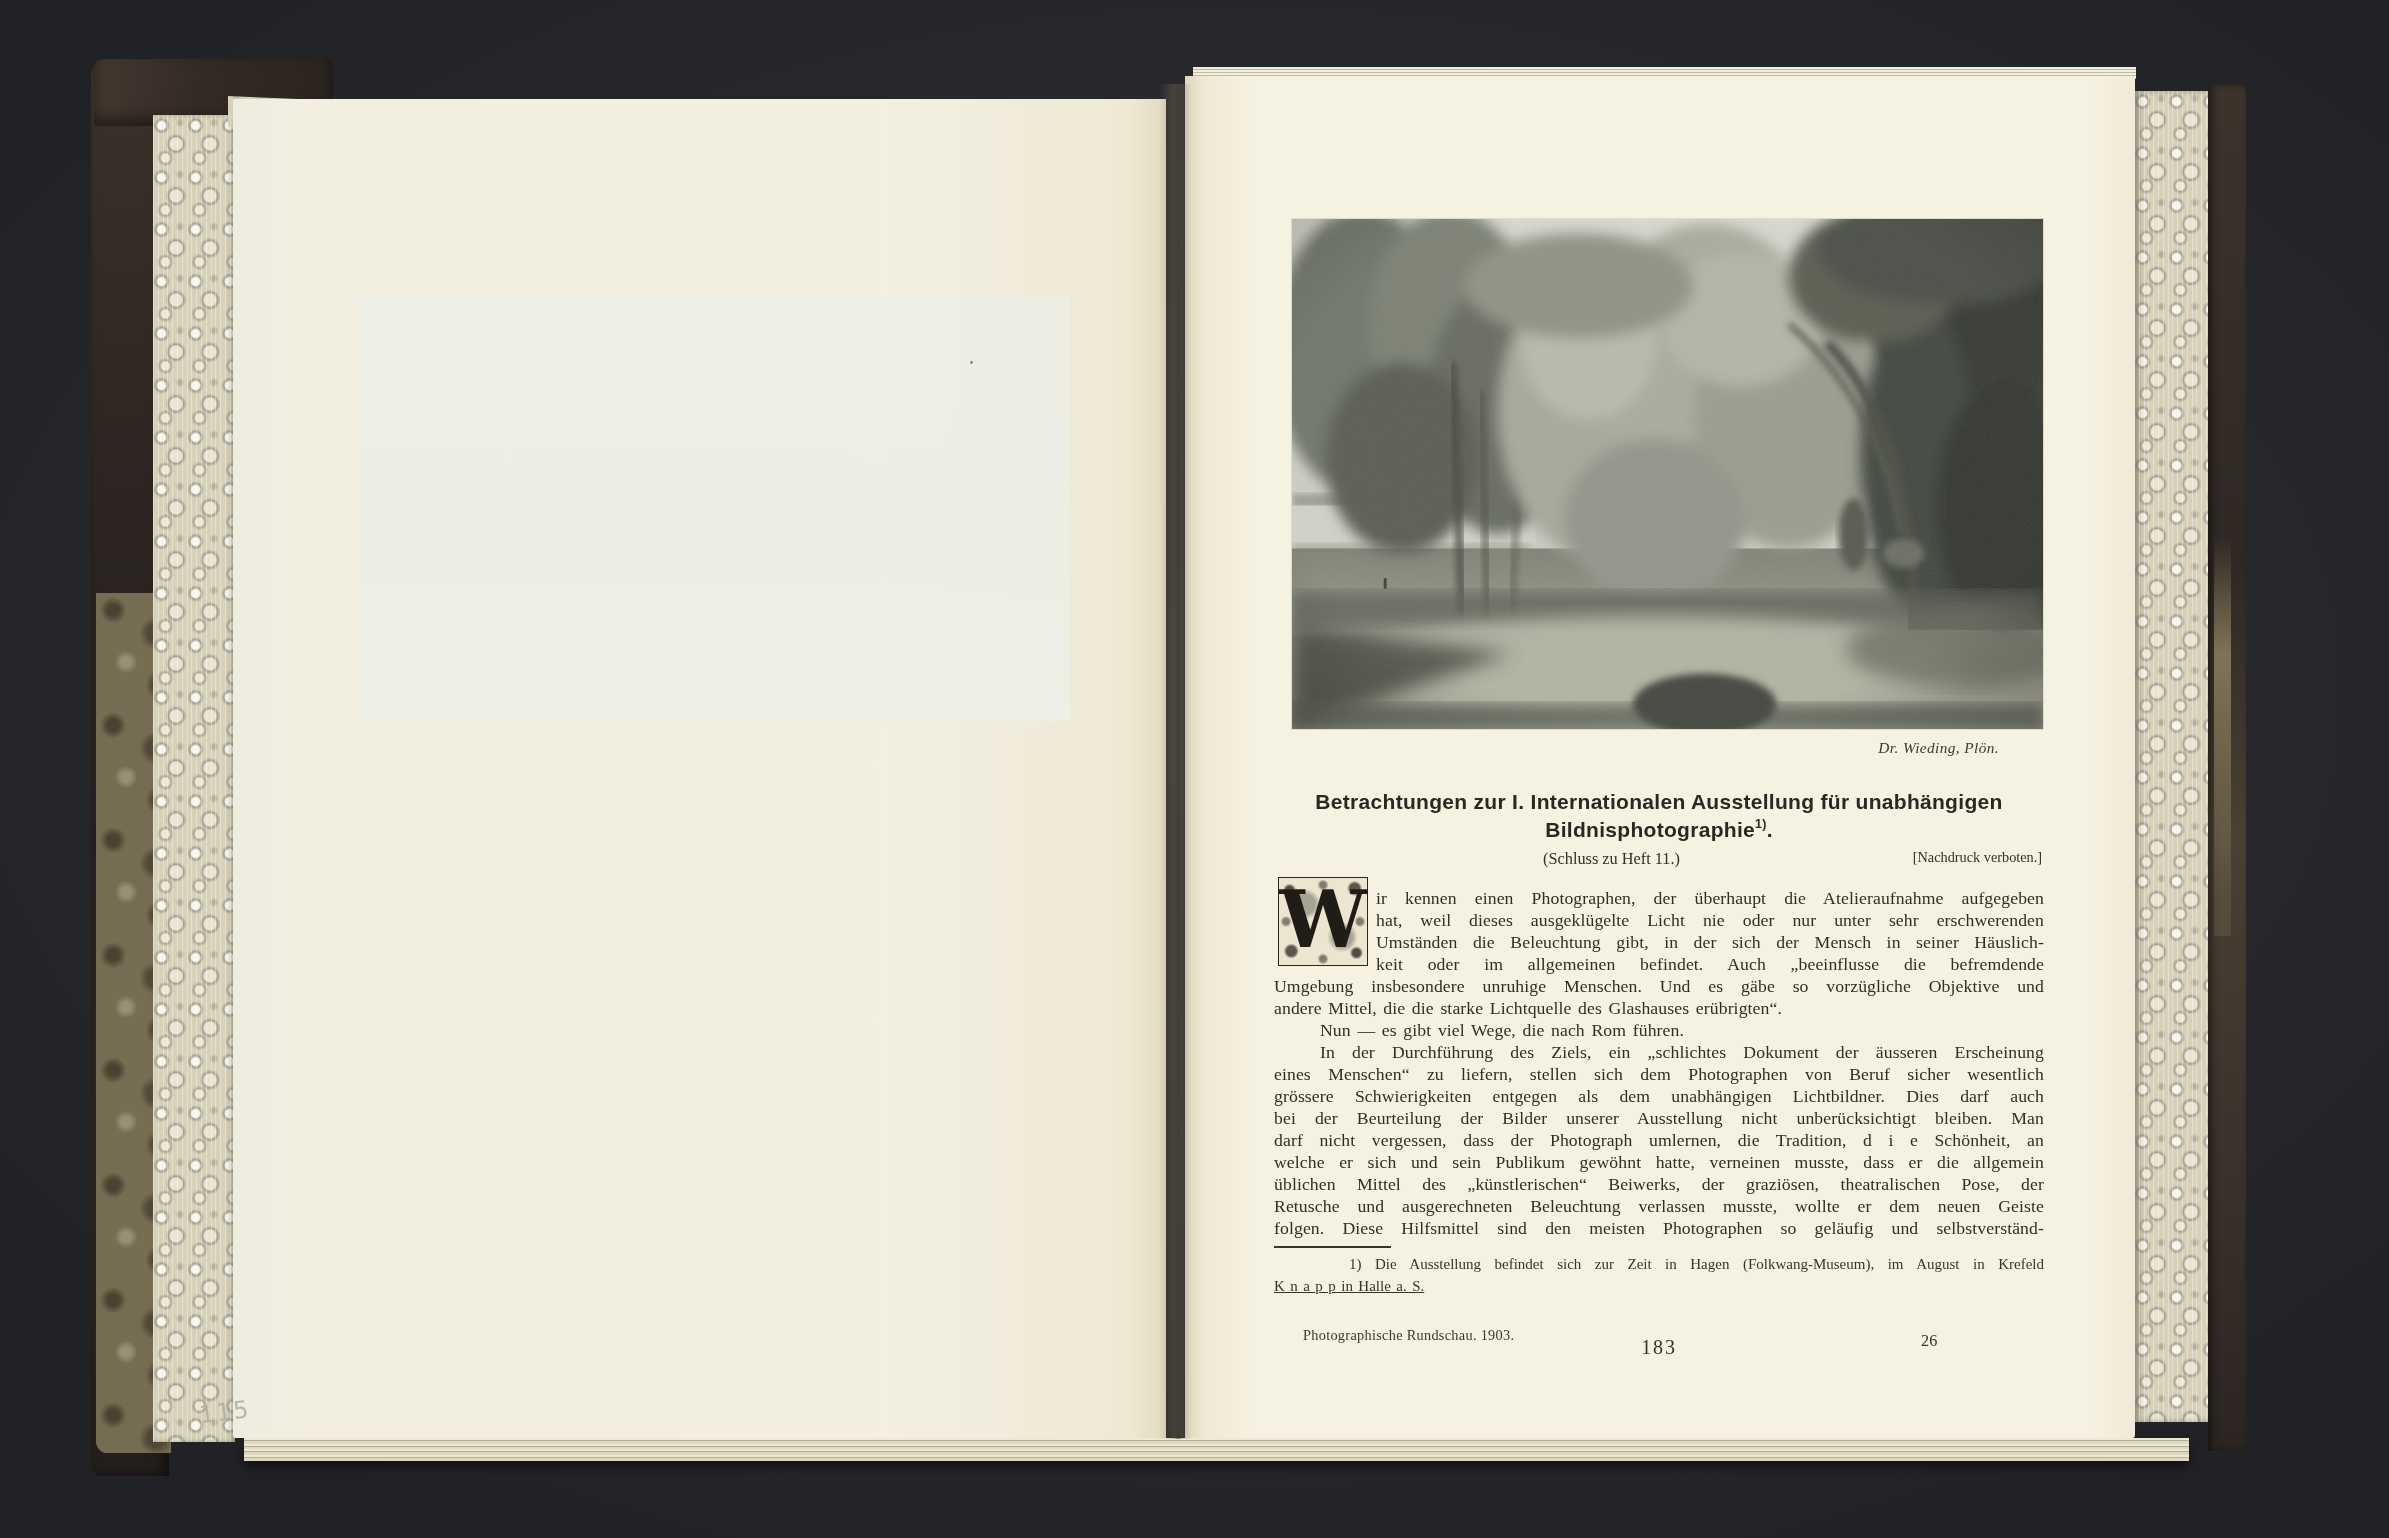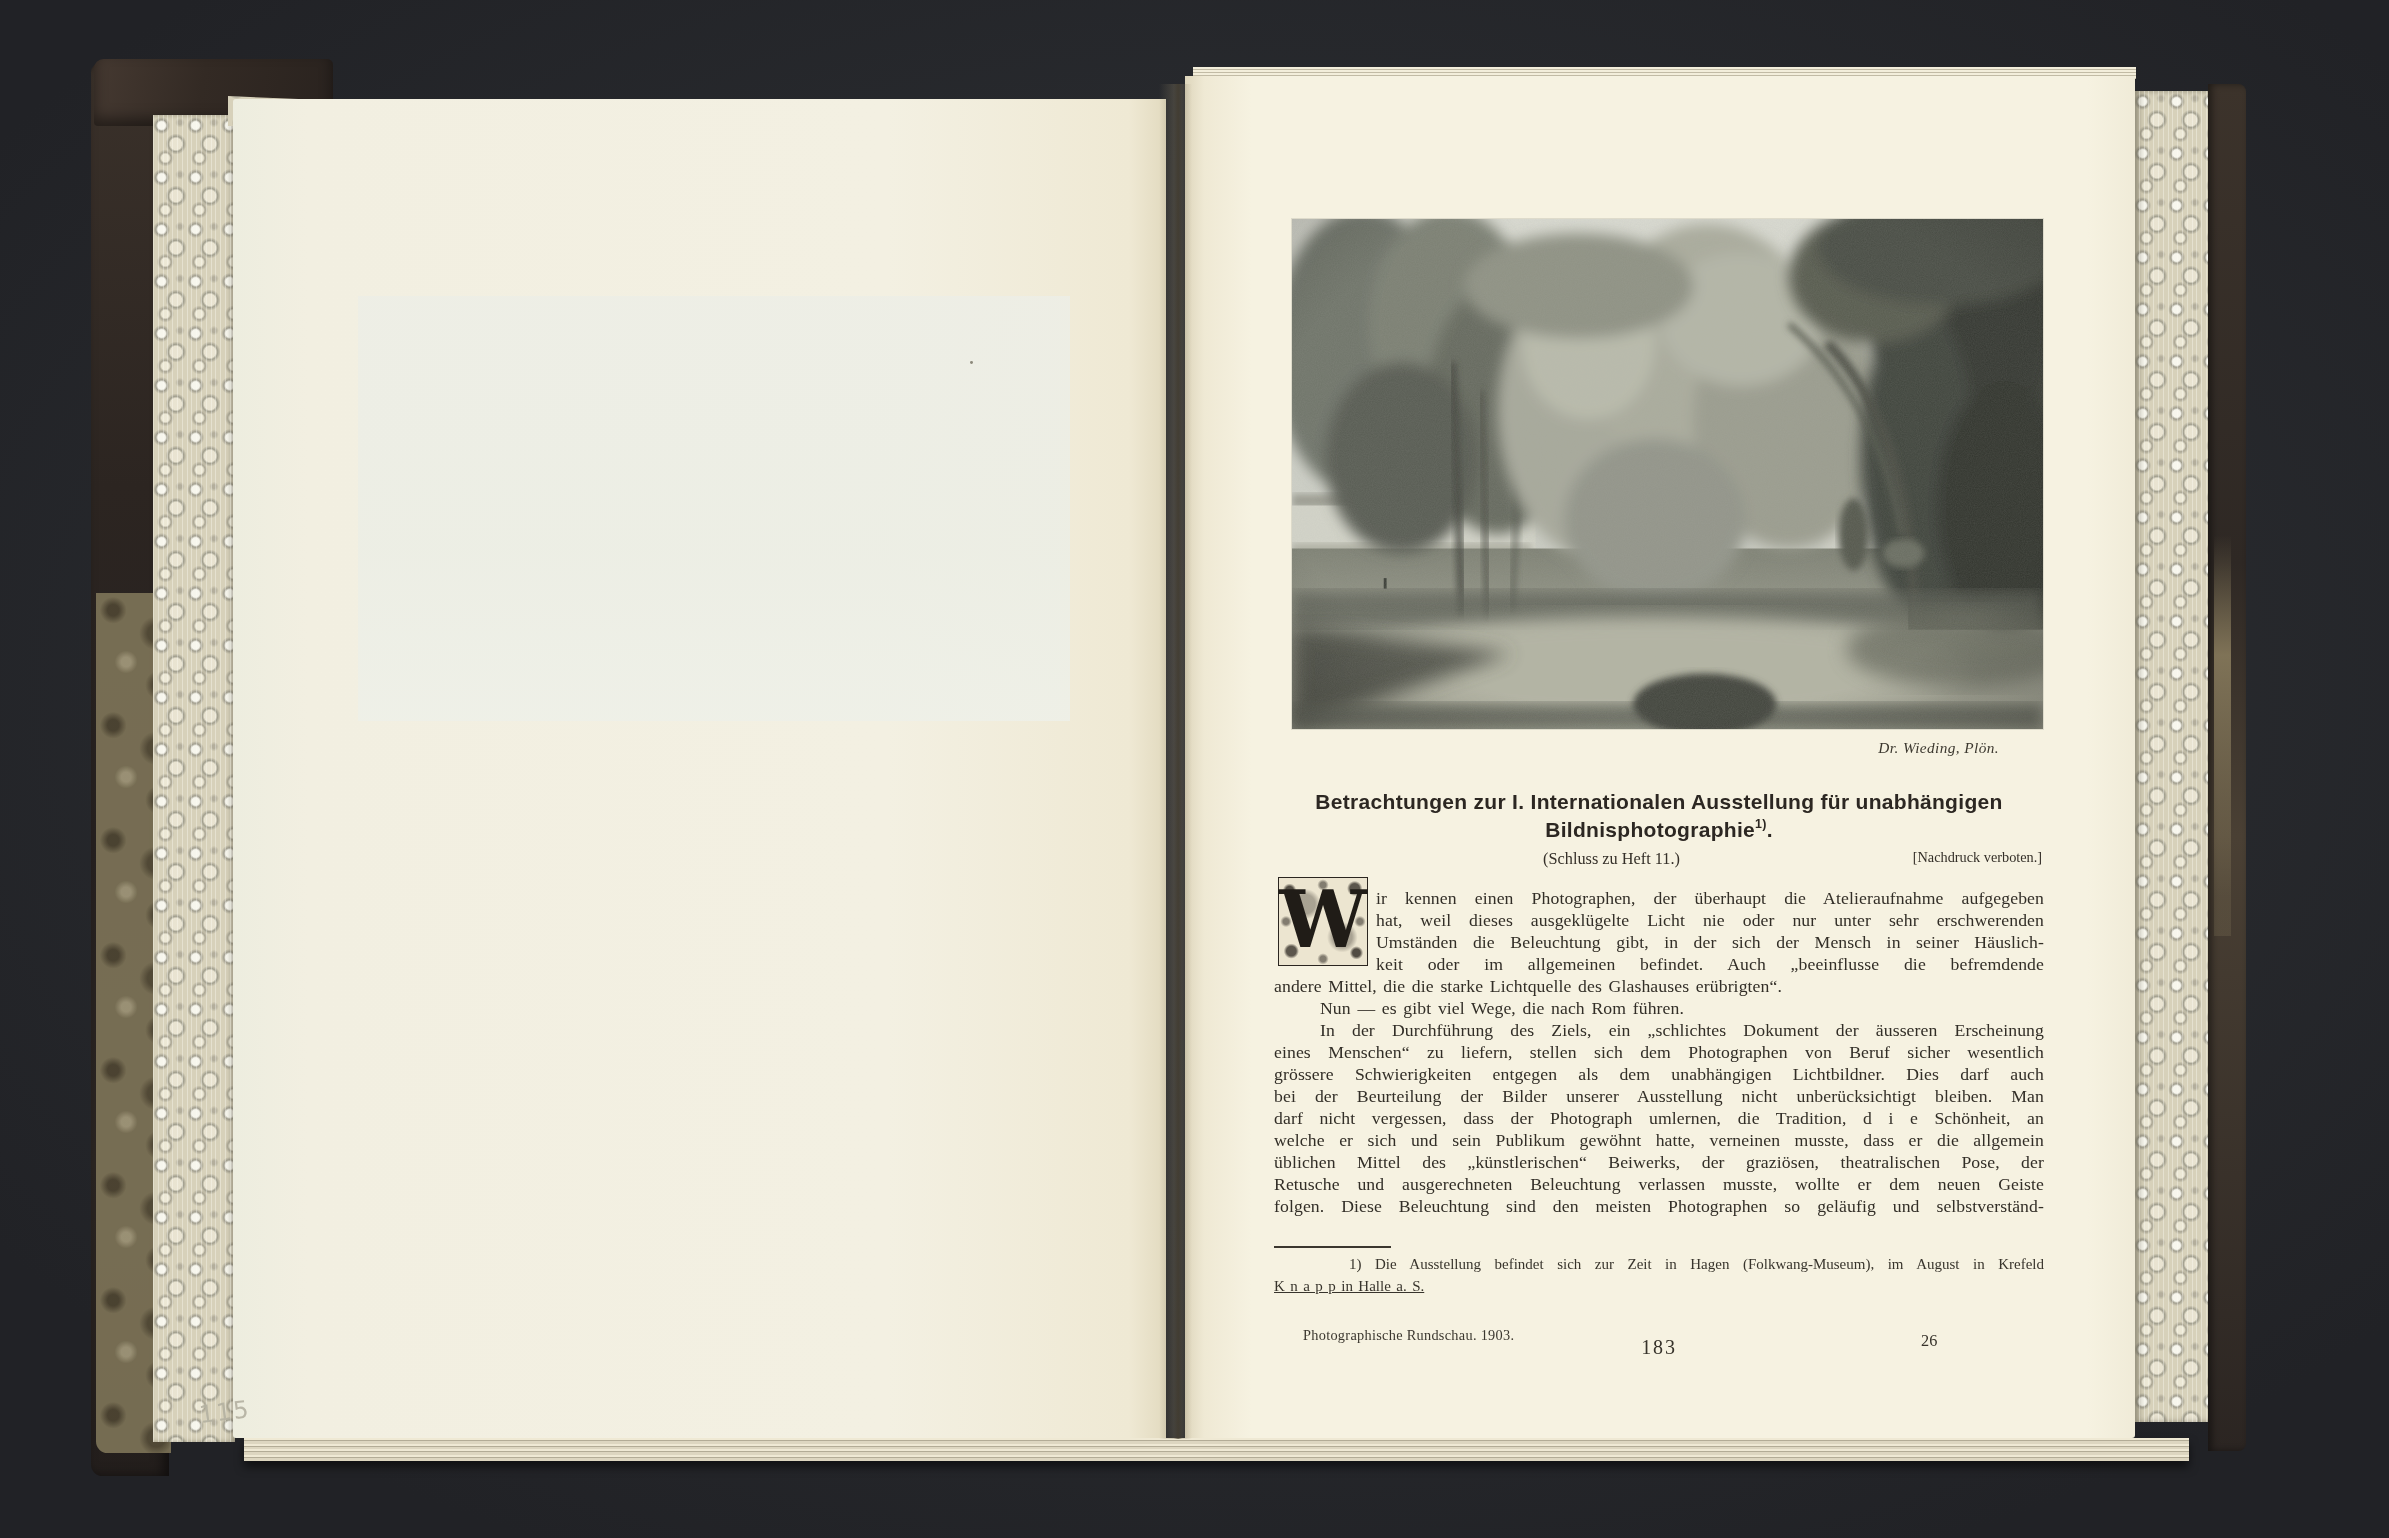--- a/index.html
+++ b/index.html
@@ -232,31 +232,32 @@
   </div>
 
   <div class="abs dropcap">
     <span>W</span>
   </div>
   <div class="body">
       <div class="bline dc">ir kennen einen Photographen, der überhaupt die Atelieraufnahme aufgegeben</div>
       <div class="bline dc">hat, weil dieses ausgeklügelte Licht nie oder nur unter sehr erschwerenden</div>
       <div class="bline dc">Umständen die Beleuchtung gibt, in der sich der Mensch in seiner Häuslich-</div>
       <div class="bline dc">keit oder im allgemeinen befindet. Auch „beeinflusse die befremdende</div>
+      <div class="bline">Umgebung insbesondere unruhige Menschen. Und es gäbe so vorzügliche Objektive und</div>
       <div class="bline end">andere Mittel, die die starke Lichtquelle des Glashauses erübrigten“.</div>
       <div class="bline start end">Nun — es gibt viel Wege, die nach Rom führen.</div>
       <div class="bline start">In der Durchführung des Ziels, ein „schlichtes Dokument der äusseren Erscheinung</div>
       <div class="bline">eines Menschen“ zu liefern, stellen sich dem Photographen von Beruf sicher wesentlich</div>
       <div class="bline">grössere Schwierigkeiten entgegen als dem unabhängigen Lichtbildner. Dies darf auch</div>
       <div class="bline">bei der Beurteilung der Bilder unserer Ausstellung nicht unberücksichtigt bleiben. Man</div>
       <div class="bline">darf nicht vergessen, dass der Photograph umlernen, die Tradition, d i e Schönheit, an</div>
       <div class="bline">welche er sich und sein Publikum gewöhnt hatte, verneinen musste, dass er die allgemein</div>
       <div class="bline">üblichen Mittel des „künstlerischen“ Beiwerks, der graziösen, theatralischen Pose, der</div>
       <div class="bline">Retusche und ausgerechneten Beleuchtung verlassen musste, wollte er dem neuen Geiste</div>
-      <div class="bline">folgen. Diese Beleuchtung sind den meisten Photographen so geläufig und selbstverständ-</div>
+      <div class="bline">folgen. Diese Hilfsmittel sind den meisten Photographen so geläufig und selbstverständ-</div>
     </div>
 
   <div class="abs rule"></div>
   <div class="footnote">
       <div class="fline start">1) Die Ausstellung befindet sich zur Zeit in Hagen (Folkwang-Museum), im August in Krefeld</div>
       <div class="fline end">K n a p p in Halle a. S.</div>
     </div>
 
   <div class="abs footer-journal">Photographische Rundschau. 1903.</div>
   <div class="abs footer-page">183</div>

